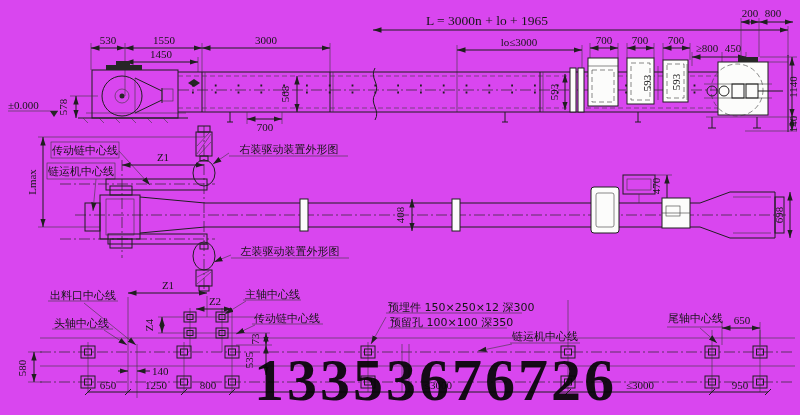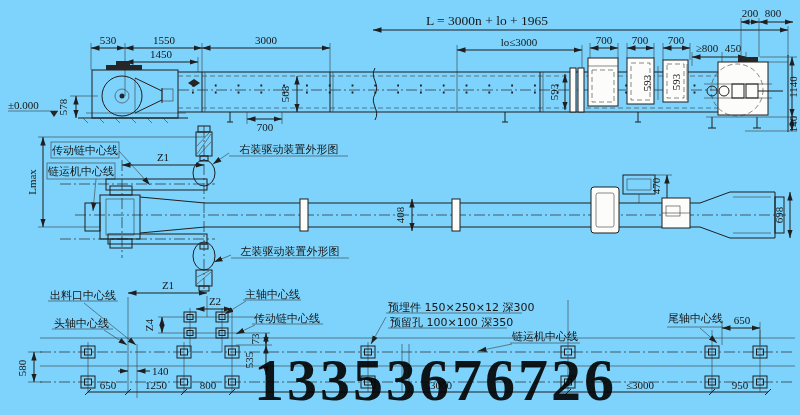--- a/index.html
+++ b/index.html
@@ -1,16 +1,16 @@
 <!DOCTYPE html>
 <html><head>
 <meta charset="utf-8">
 <style>
   html,body{margin:0;padding:0;background:#ffffff;}
-  .stage{position:relative;width:800px;height:415px;background:#7dd3fc;overflow:hidden;
+  .stage{position:relative;width:800px;height:415px;background:#d946ef;overflow:hidden;
          font-family:"DejaVu Sans","Liberation Sans",sans-serif;}
   svg{position:absolute;left:0;top:0;}
   svg .s{stroke:#1f1f1f;stroke-width:1;fill:none;}
   svg .t{stroke:#3a3a3a;stroke-width:.6;fill:none;}
   svg .d{stroke-dasharray:5 3;}
   svg .cl{stroke:#2a2a2a;stroke-width:.7;fill:none;stroke-dasharray:11 3 2 3;}
   svg .dots{stroke:#1f1f1f;stroke-width:1.8;fill:none;stroke-dasharray:1.8 21;}
   svg .wf{fill:#fcfcfb;stroke:#1f1f1f;stroke-width:1;}
   svg .fill{fill:#262626;stroke:none;}
   svg text{fill:#161616;font-family:"Liberation Serif","DejaVu Serif",serif;font-size:11px;}

